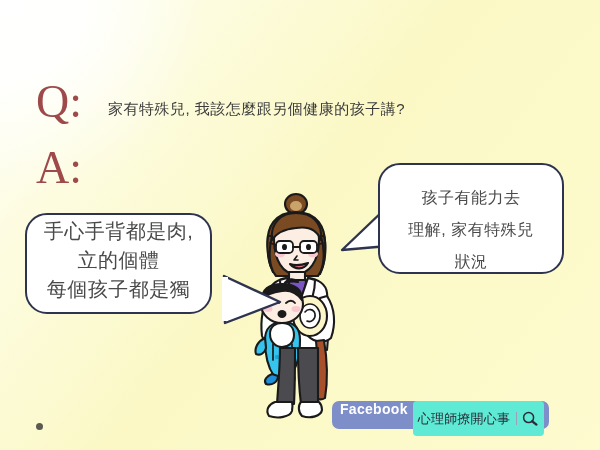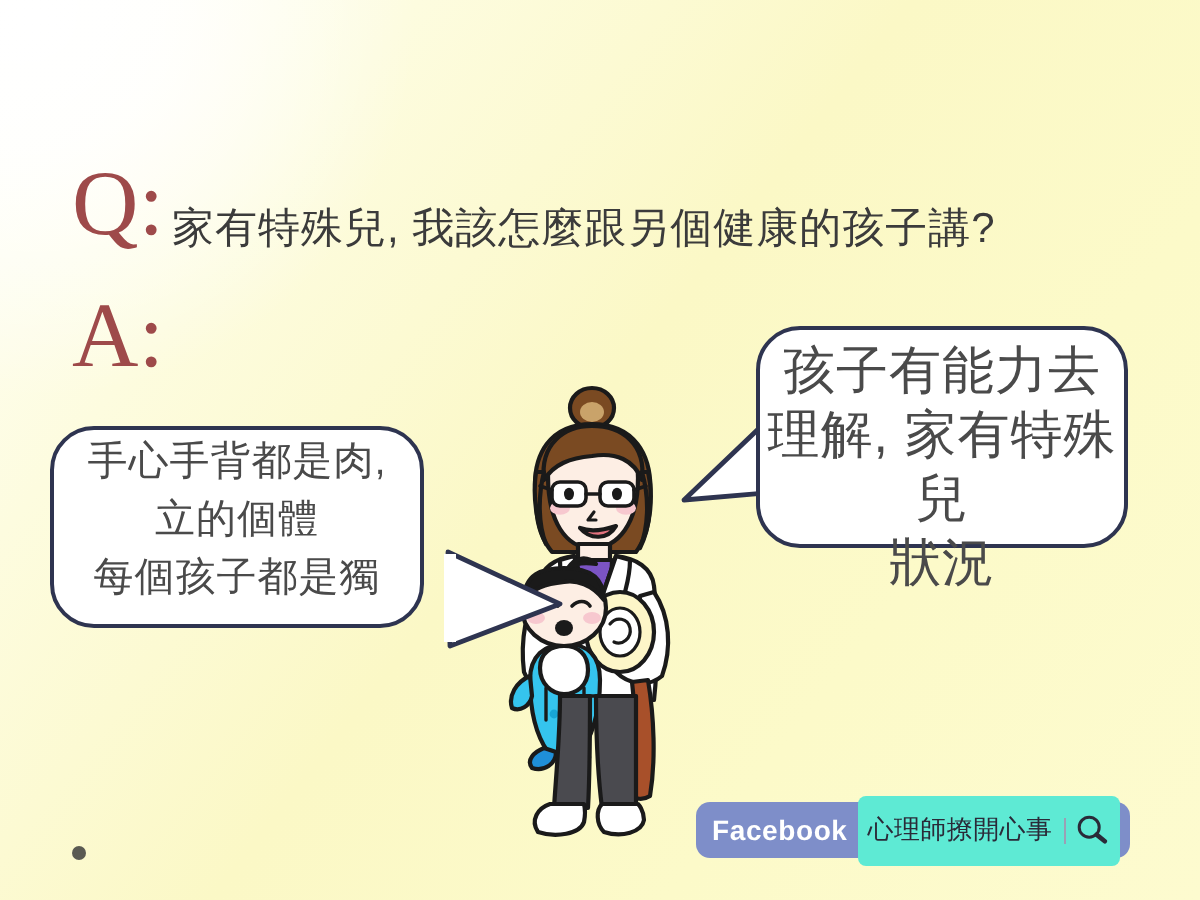--- a/index.html
+++ b/index.html
@@ -45,23 +45,23 @@
     color: #9e4a4a;
     font-size: 46px;
     line-height: 1;
     font-weight: normal;
   }
   #q-label { left: 36px; top: 79px; }
   #a-label { left: 36px; top: 145px; }
 
   #q-text {
     position: absolute;
-    left: 86px;
+    left: 108px;
     top: 100px;
-    font-size: 21px;
+    font-size: 15px;
     color: #3b3b3b;
     letter-spacing: 0.5px;
     white-space: nowrap;
   }
 
   
   .bubble {
     position: absolute;
     background: #ffffff;
     border: 2.4px solid #2e3450;
@@ -79,23 +79,23 @@
     font-size: 20px;
     line-height: 29px;
     padding-top: 2px;
     letter-spacing: 0.5px;
   }
   #bubble-right {
     left: 378px;
     top: 163px;
     width: 186px;
     height: 111px;
-    font-size: 26px;
+    font-size: 16px;
     line-height: 32px;
-    padding-top: 4px;
+    padding-top: 17px;
     letter-spacing: 0.5px;
   }
 
   
   .tail {
     position: absolute;
     z-index: 5;
     overflow: visible;
   }
   #tail-left { left: 222px; top: 275px; }
@@ -107,28 +107,28 @@
     left: 232px;
     top: 192px;
     width: 130px;
     height: 238px;
     z-index: 4;
   }
 
   
   #fb-badge {
     position: absolute;
-    left: 348px;
+    left: 332px;
     top: 401px;
     width: 217px;
     height: 28px;
     background: #7e8ec9;
     border-radius: 7px;
     display: flex;
-    align-items: center;
+    align-items: flex-start;
     padding: 0 5px;
     box-sizing: border-box;
     z-index: 8;
   }
   #fb-word {
     color: #ffffff;
     font-size: 14px;
     font-weight: bold;
     letter-spacing: 0.3px;
     padding: 0 5px 0 3px;

